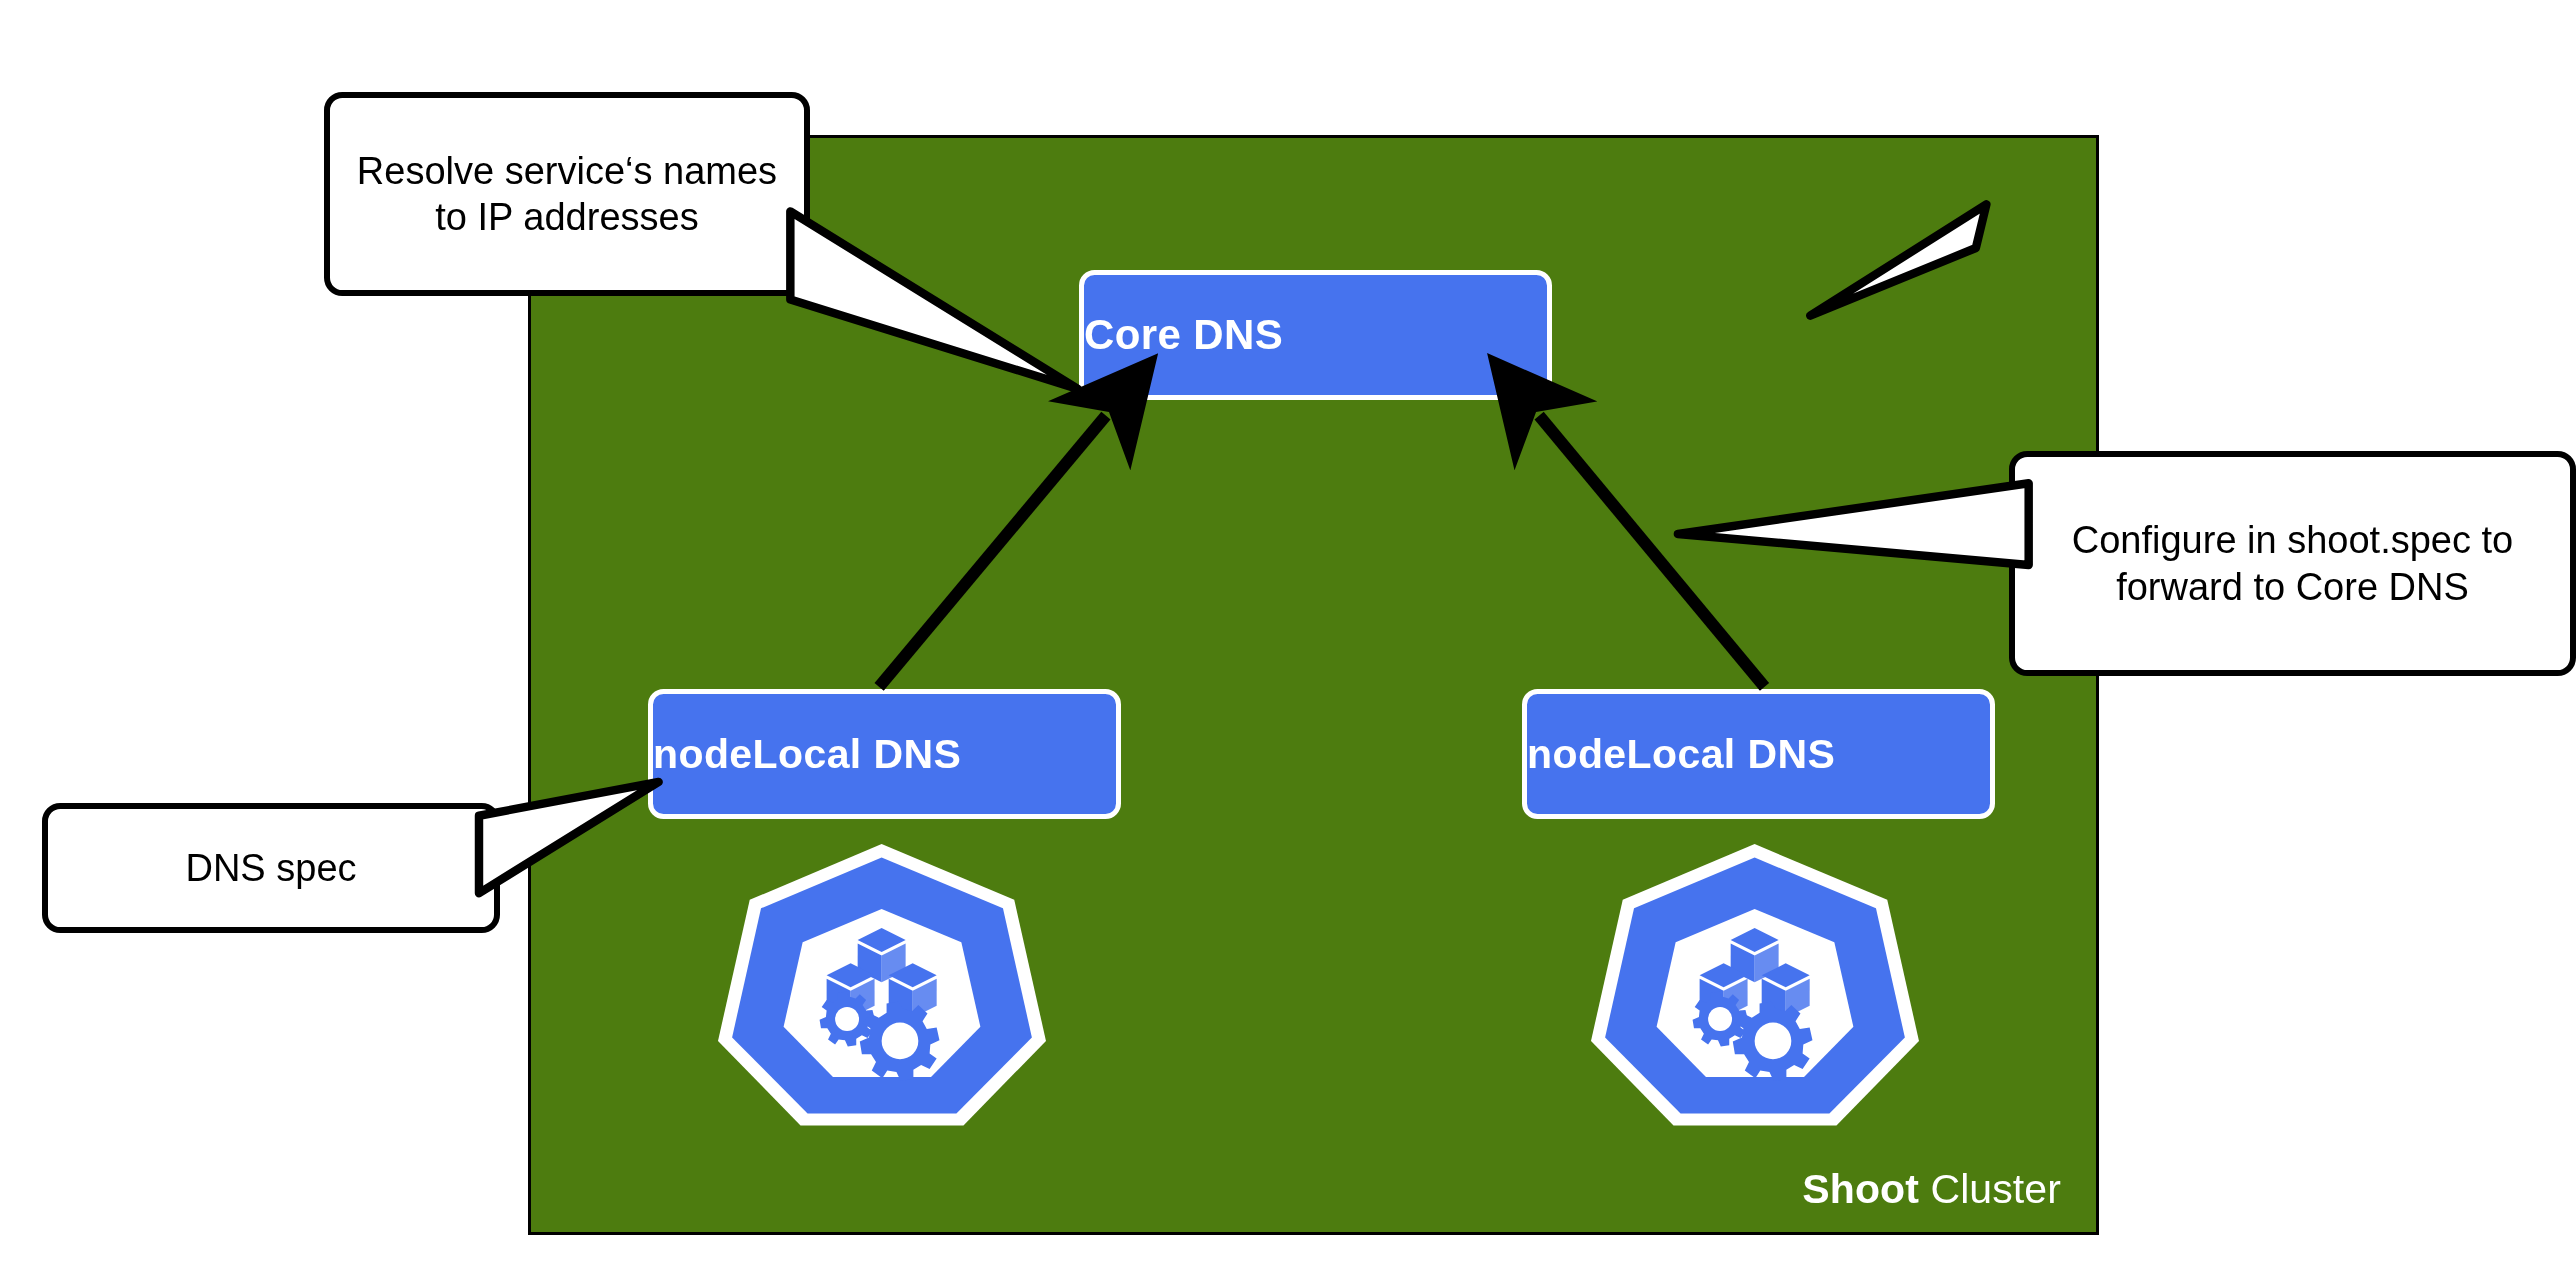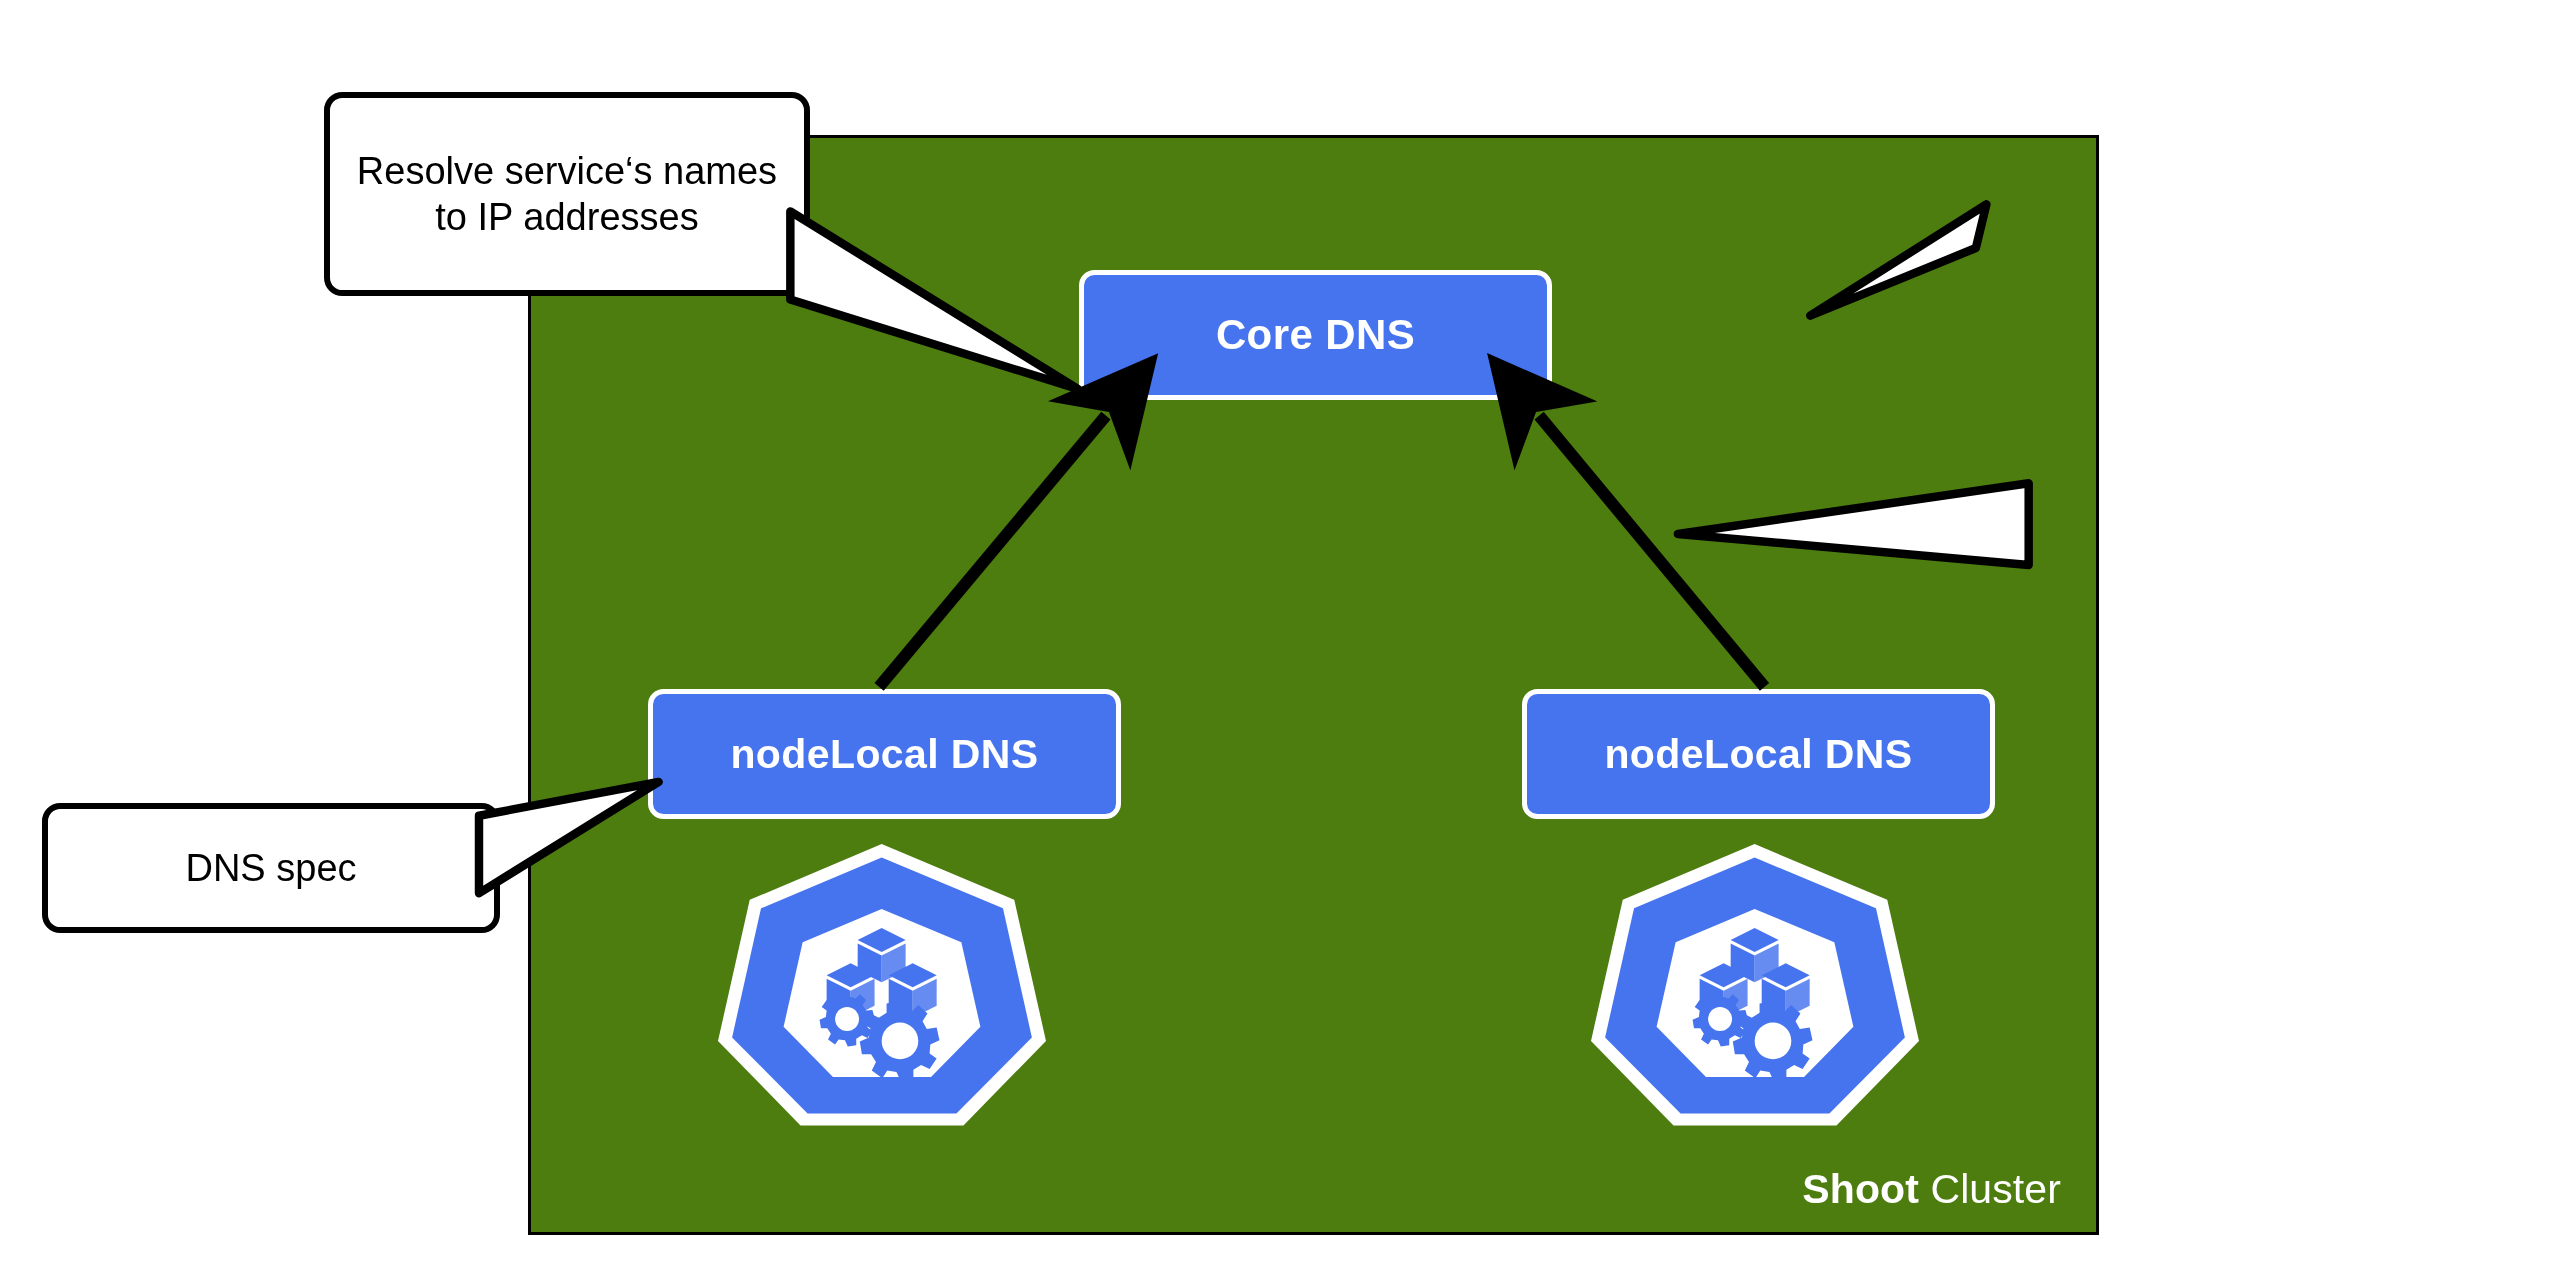--- a/index.html
+++ b/index.html
@@ -37,21 +37,21 @@
 
   
   .node-box{
     position:absolute;
     background:#4673EE;
     border:5px solid #ffffff;
     border-radius:15.5px;
     box-sizing:border-box;
     display:flex;
     align-items:center;
-    justify-content:center;
+    justify-content:flex-start;
     color:#ffffff;
     font-weight:bold;
     letter-spacing:0.4px;
   }
   #core-dns{
     left:1079px; top:270px;
     width:473px; height:130px;
     font-size:42px;
   }
   #nodelocal-left{
@@ -227,19 +227,22 @@
     <path d="M2880,686 L2880,802 L2382,758 Z" fill="#ffffff" stroke="#000000" stroke-width="12" stroke-linejoin="round"></path>
 
     <path d="M680,1158 L680,1268 L935,1110 Z" fill="#ffffff" stroke="#000000" stroke-width="12" stroke-linejoin="round"></path>
   </svg>
 
   <div class="callout" id="callout-resolve">
     <span>Resolve service‘s names to IP addresses</span>
   </div>
 
 
+  <div class="callout" id="callout-shoot">
+    <span>Configure in shoot.spec to forward to Core DNS</span>
+  </div>
 
   <div class="callout" id="callout-cache">
     <span>DNS spec</span>
   </div>
 
 </div>
 
 
 </body></html>

